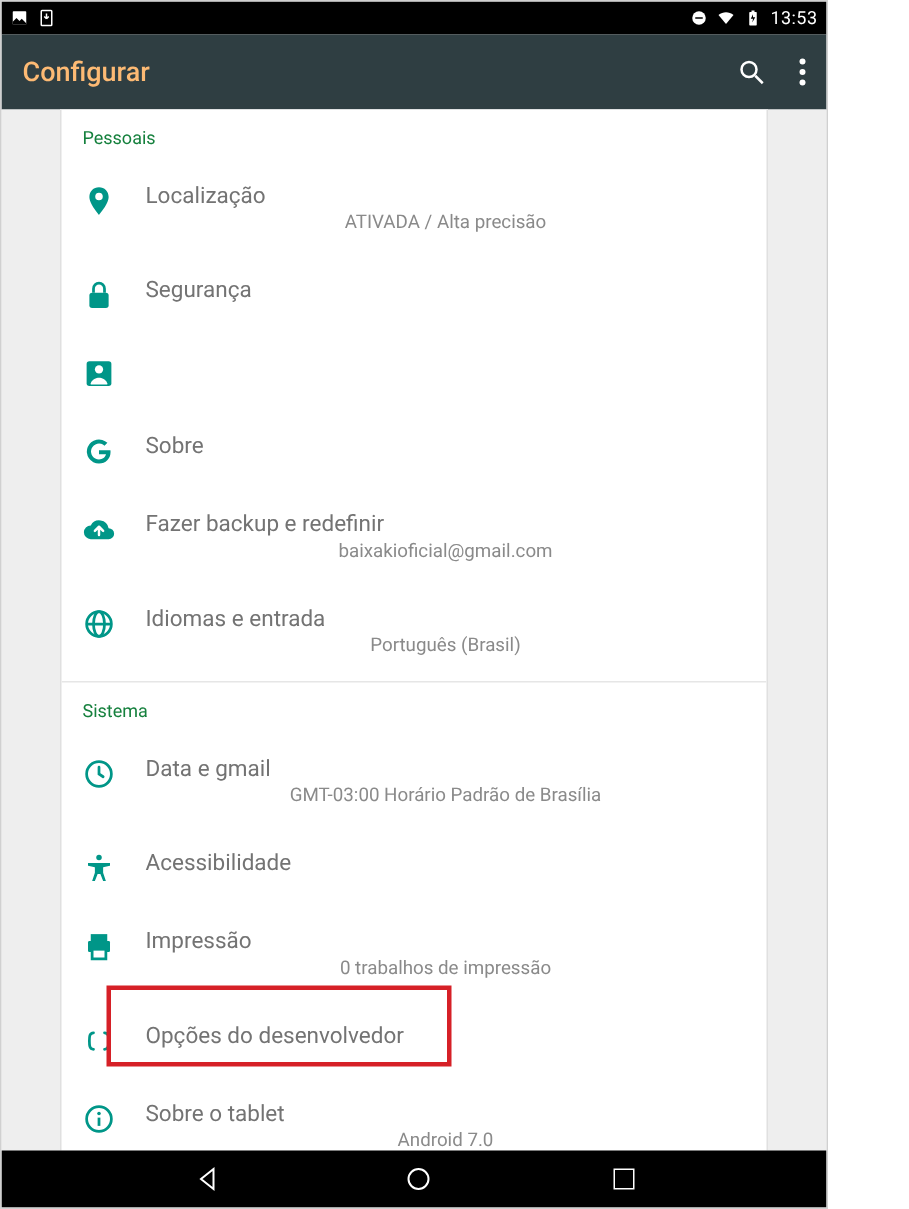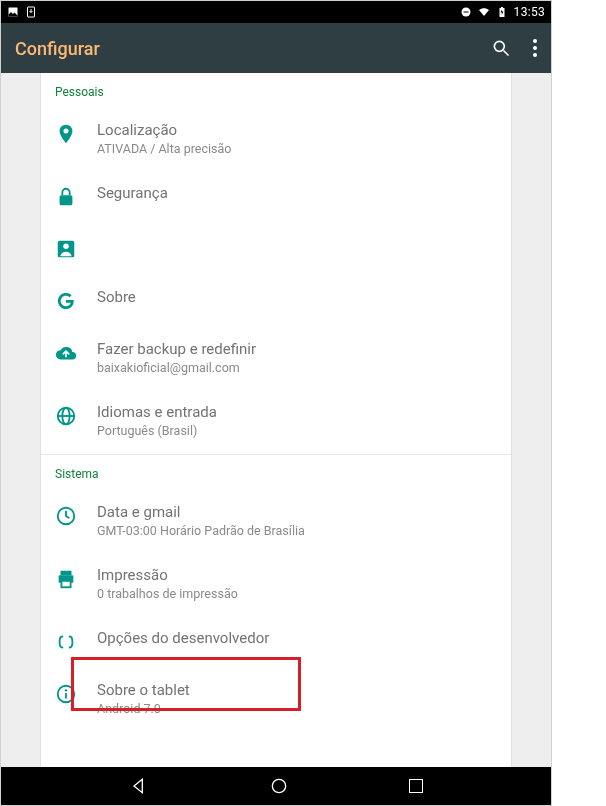--- a/index.html
+++ b/index.html
@@ -20,21 +20,21 @@
   
   .content-wrap { position: absolute; top: 72px; bottom: 38px; left: 0; right: 0; display: flex; justify-content: center; background: #eeeeee; }
   .panel { width: 472px; background: #fff; border-left: 1px solid #e0e0e0; border-right: 1px solid #e0e0e0; overflow: hidden; }
   .section-header { font-size: 12px; color: #15803d; padding: 12px 14px 8px 14px; }
   .divider { height: 1px; background: #e6e6e6; margin: 2px 0 0 0; }
   .item { display: flex; align-items: flex-start; padding: 14px 14px 14px 12px; cursor: pointer; position: relative; }
   .item .icon-col { width: 44px; display: flex; justify-content: flex-start; padding-left: 2px; padding-top: 2px; }
   .item-icon { width: 22px; height: 22px; fill: #009688; color: #009688; }
   .item-body { flex: 1; }
   .item-title { font-size: 15px; color: #737373; margin-bottom: 2px; }
-  .item-sub { font-size: 12.5px; color: #8a8a8a; }
+  .item-sub { font-size: 12.5px; color: #8a8a8a; text-align: center; }
   
   .highlight-box { position: absolute; border: 3px solid #d62027; pointer-events: none; }
   
   .navbar { position: absolute; bottom: 0; left: 0; right: 0; height: 38px; background: #000; display: flex; align-items: center; justify-content: center; gap: 120px; }
   .nav-icon { width: 20px; height: 20px; stroke: #fff; fill: none; stroke-width: 1.6; }
   .nav-square { width: 14px; height: 14px; border: 1.6px solid #fff; }
 </style>
 </head>
 <body>
 
@@ -169,20 +169,31 @@
               <circle cx="12" cy="12" r="9" fill="none" stroke="#009688" stroke-width="2"></circle>
               <path d="M12 7v5l3 2" stroke="#009688" stroke-width="2" fill="none" stroke-linecap="round"></path>
             </svg>
           </div>
         <div class="item-body">
           <div class="item-title">Data e gmail</div>
           <div class="item-sub">GMT-03:00 Horário Padrão de Brasília</div>
         </div>
       </div>
 
+      <div class="item">
+        <div class="icon-col">
+            <svg class="item-icon" viewBox="0 0 24 24">
+              <circle cx="12" cy="4" r="2"></circle>
+              <path d="M4 8h16v2l-5 1v4l2 6h-2l-2-5h-2l-2 5H7l2-6v-4L4 10z"></path>
+            </svg>
+          </div>
+        <div class="item-body">
+            <div class="item-title">Acessibilidade</div>
+          </div>
+      </div>
 
       <div class="item">
         <div class="icon-col">
             <svg class="item-icon" viewBox="0 0 24 24">
               <rect x="6" y="3" width="12" height="5"></rect>
               <rect x="4" y="8" width="16" height="8" rx="1"></rect>
               <rect x="7" y="14" width="10" height="7" fill="#fff" stroke="#009688" stroke-width="2"></rect>
             </svg>
           </div>
         <div class="item-body">

